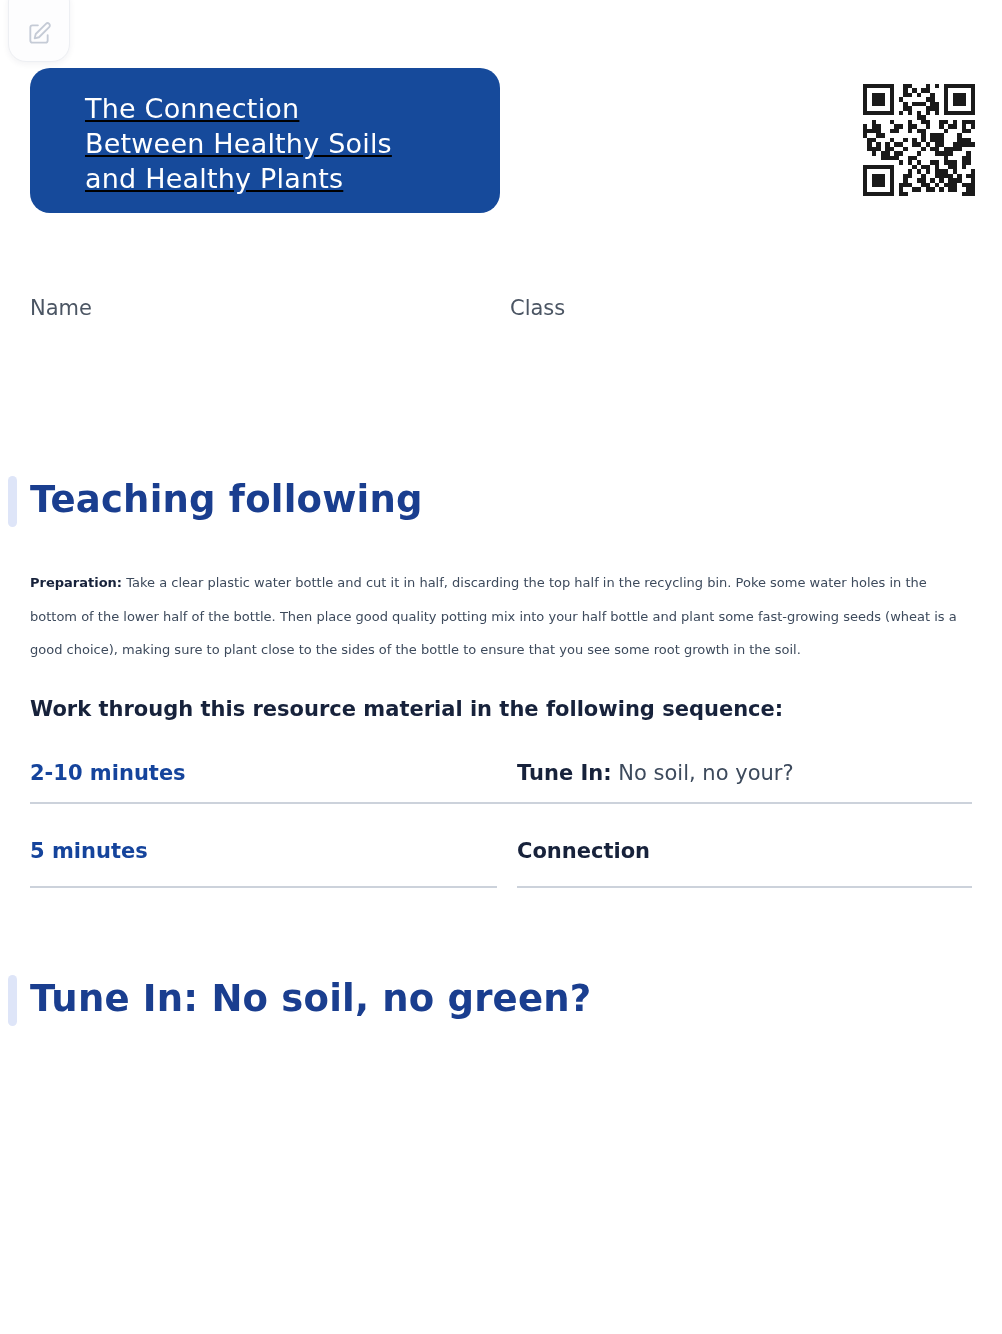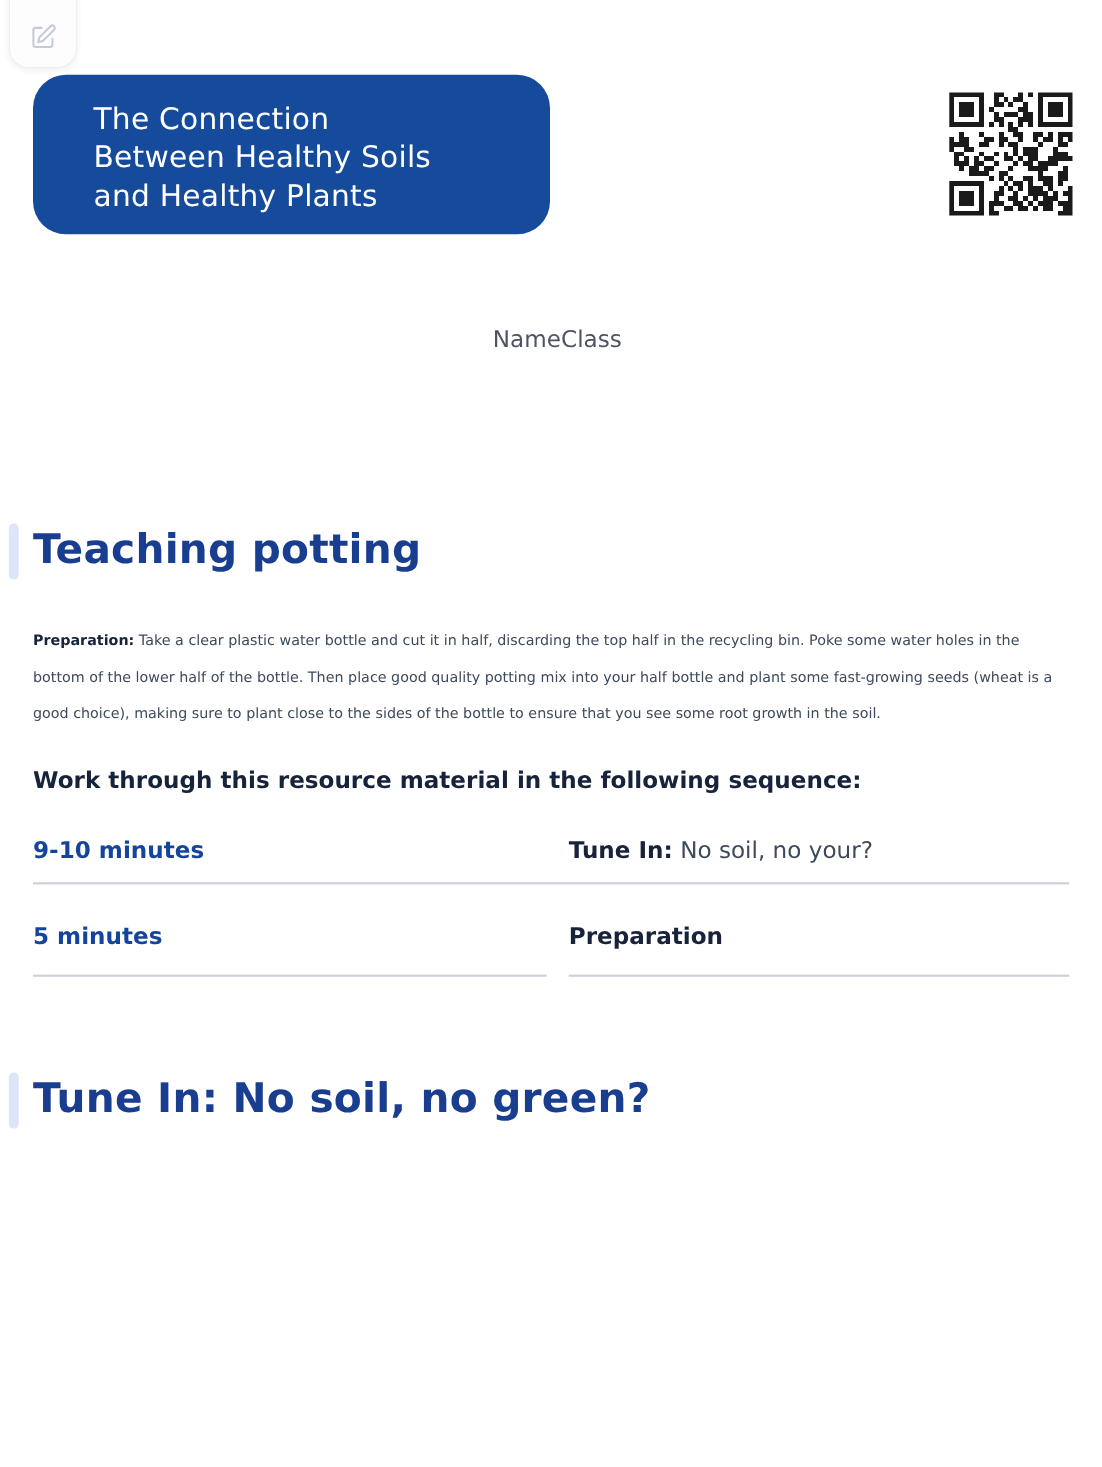--- a/index.html
+++ b/index.html
@@ -12,30 +12,30 @@
   .header{position:relative;height:213px;}
   .edit-card{
     position:absolute;left:8px;top:-16px;width:62px;height:78px;
     background:#fdfdfe;border:1px solid #edeff3;border-radius:18px;
     box-shadow:0 2px 6px rgba(30,40,70,.06);
     display:flex;align-items:flex-end;justify-content:center;padding-bottom:14px;box-sizing:border-box;
   }
   .edit-card svg{width:26px;height:26px;}
   .banner{
     position:absolute;left:30px;top:68px;width:470px;height:145px;
-    background:var(--banner_bg,#164a9b);border-radius:30px;
-    box-sizing:border-box;padding:23px 30px 0 55px;
+    background:var(--banner_bg,#164a9b);border-radius:20px;
+    box-sizing:border-box;padding:23px 30px 0 55px;text-decoration:underline;
   }
   .banner .t-line{
     color:#ffffff;font-size:27px;line-height:35px;font-weight:400;letter-spacing:.2px;
   }
   .qr-box{position:absolute;left:863px;top:84px;width:112px;height:112px;}
   .qr-box svg{width:112px;height:112px;display:block;}
   
-  .fields-row{display:flex;margin:83px 30px 0 30px;color:#4b5563;font-size:21px;text-align:right;}
+  .fields-row{display:flex;margin:83px 30px 0 30px;color:#4b5563;font-size:21px;}
   .fields-row .f-name{width:480px;}
   
   .h1-wrap{position:relative;margin-top:155px;}
   .h1-wrap.tune{margin-top:86px;}
   .accent-bar{
     position:absolute;left:8px;top:1px;width:9px;height:51px;
     background:var(--accent_bar,#dee5f8);border-radius:7px;
   }
   h1{
     margin:0;padding:0 30px;font-size:37px;line-height:50px;font-weight:700;
@@ -391,34 +391,34 @@
   </div>
 </div>
 
 <div class="fields-row">
   <div class="f-name">Name</div>
   <div class="f-class">Class</div>
 </div>
 
 <div class="h1-wrap">
   <div class="accent-bar"></div>
-  <h1>Teaching potting</h1>
+  <h1>Teaching following</h1>
 </div>
 
 <p class="prep"><b>Preparation:</b> <span>Take a clear plastic water bottle and cut it in half, discarding the top half in the recycling bin. Poke some water holes in the bottom of the lower half of the bottle. Then place good quality potting mix into your half bottle and plant some fast-growing seeds (wheat is a good choice), making sure to plant close to the sides of the bottle to ensure that you see some root growth in the soil.</span></p>
 
 <div class="intro">Work through this resource material in the following sequence:</div>
 
 <div class="schedule">
   <div class="srow">
-    <div class="cell time">9-10 minutes</div>
+    <div class="cell time">2-10 minutes</div>
     <div class="cell task"><span class="task-label">Tune In:</span> <span>No soil, no your?</span></div>
   </div>
   <div class="srow last">
     <div class="cell time">5 minutes</div>
-    <div class="cell task"><span class="task-label">Preparation</span> <span></span></div>
+    <div class="cell task"><span class="task-label">Connection</span> <span></span></div>
   </div>
 </div>
 
 <div class="h1-wrap tune">
   <div class="accent-bar"></div>
   <h1>Tune In: No soil, no green?</h1>
 </div>
 
 </body></html>

